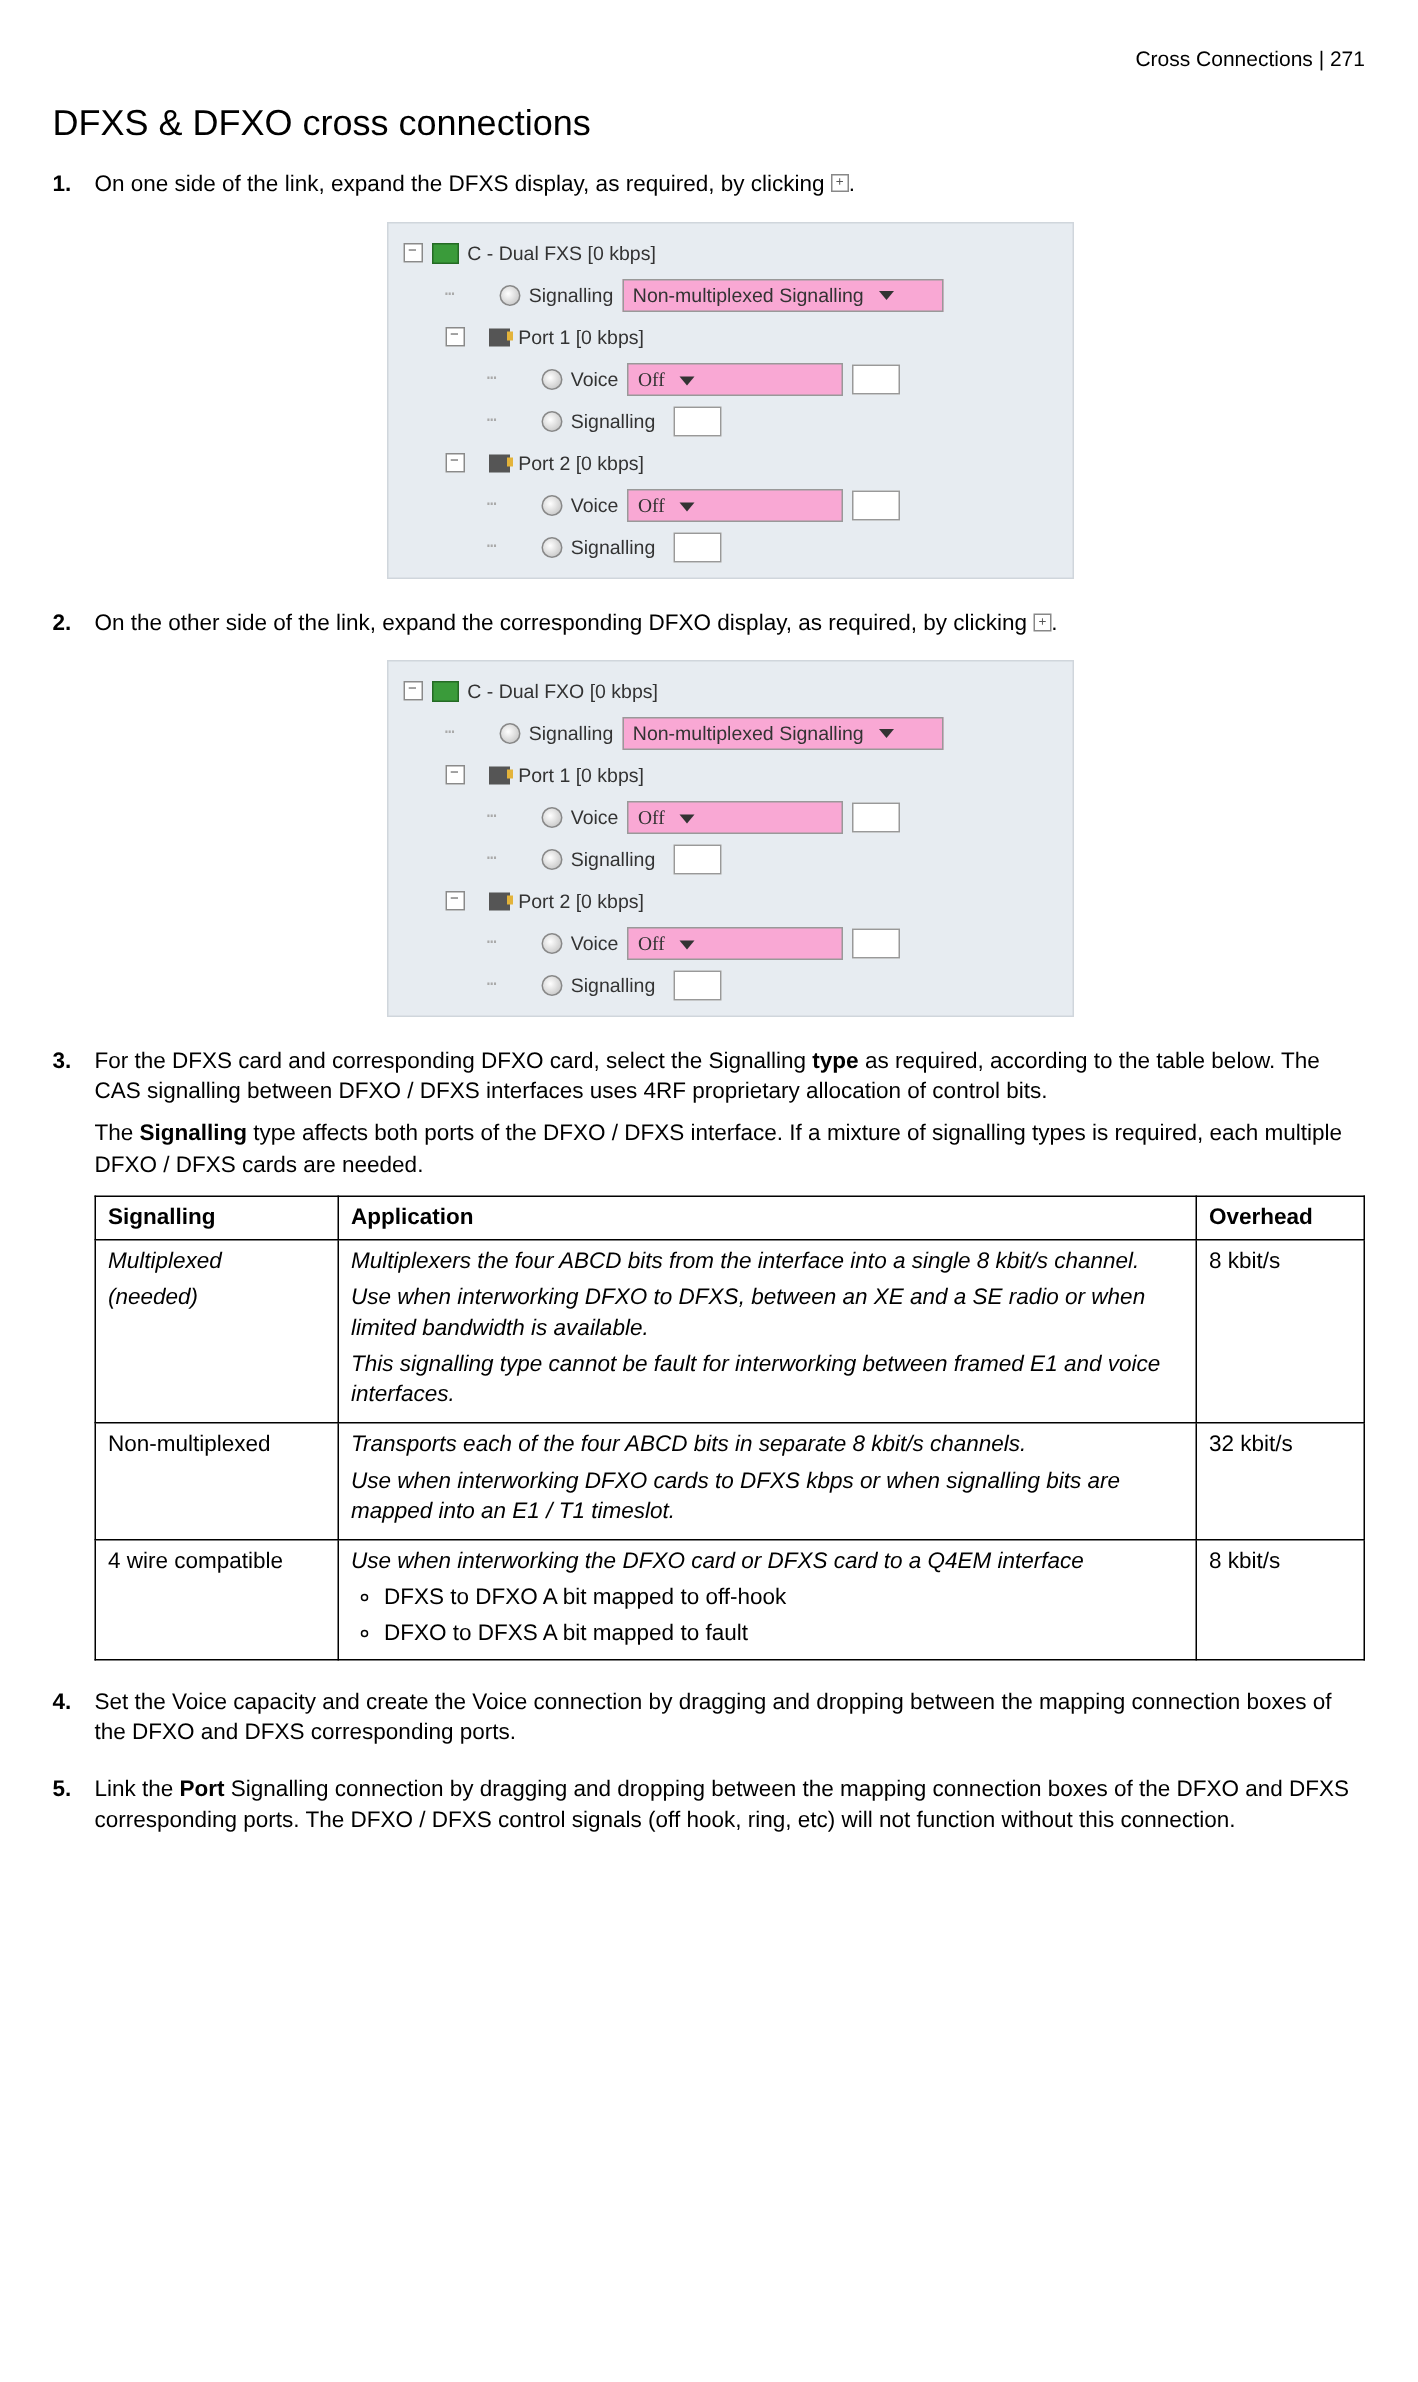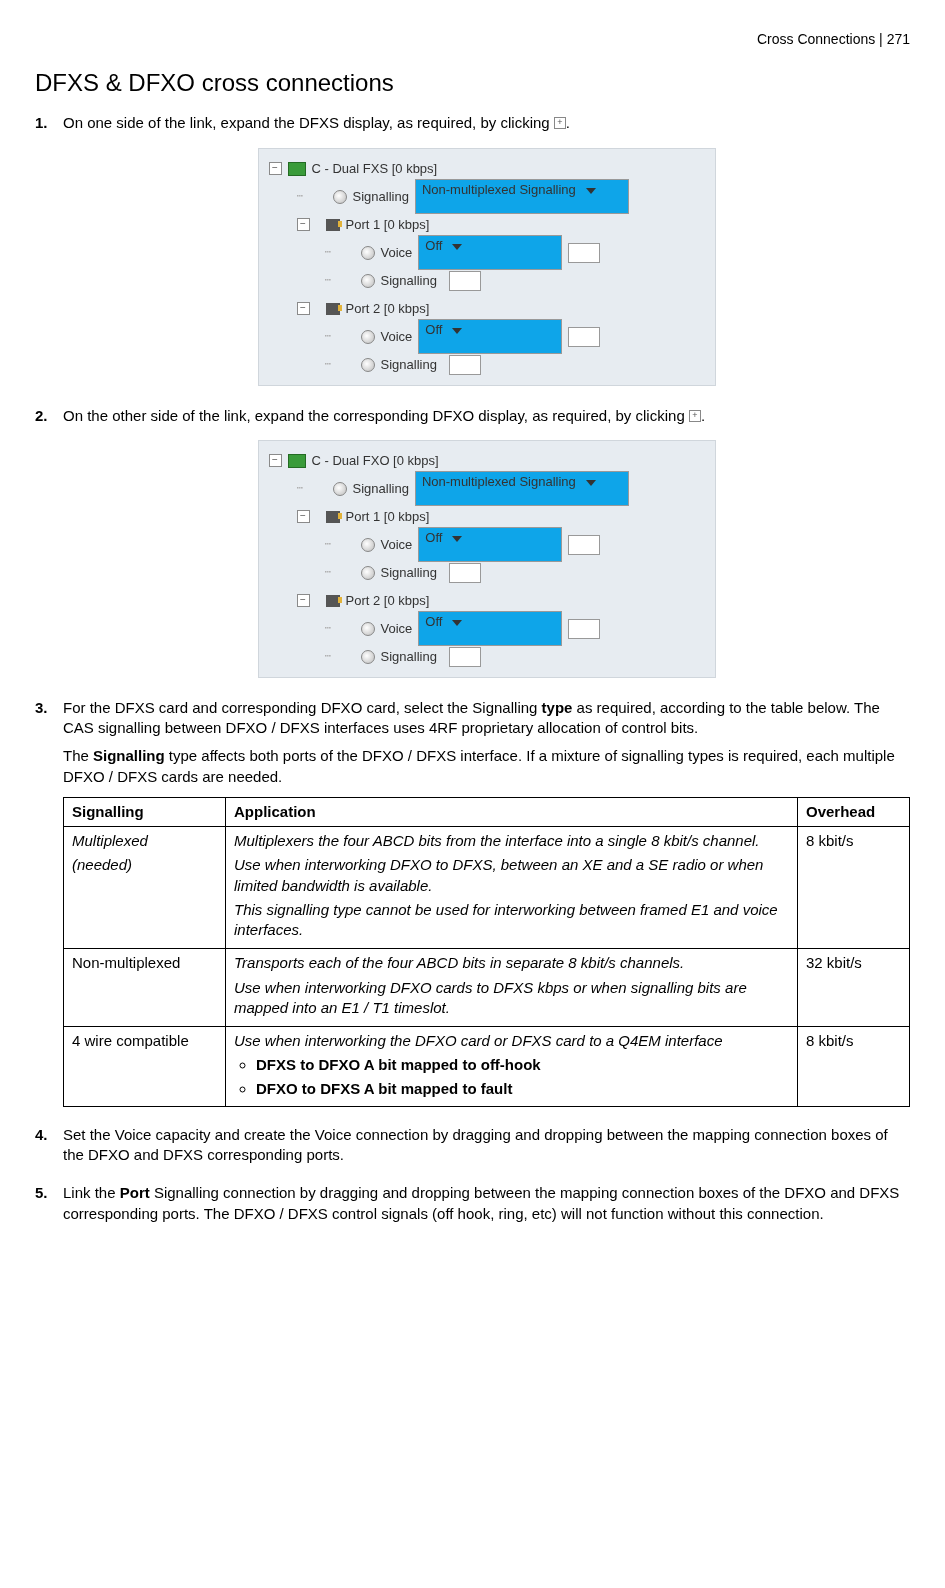--- a/index.html
+++ b/index.html
@@ -126,30 +126,30 @@
     margin-right: 8px;
     font-family: monospace;
     letter-spacing: -1px;
     font-size: 11px;
     width: 28px;
     display: inline-block;
   }
   .tree-label { margin-right: 6px; }
   .tree-select {
     display: inline-block;
-    background: #0ea5e9;
+    background: #f9a8d4;
     border: 1px solid #999;
-    padding: 1px 6px 14px 6px;
+    padding: 1px 6px 1px 6px;
     font-size: 13px;
     height: 18px;
     line-height: 18px;
     cursor: pointer;
   }
   .tree-select.wide { min-width: 200px; }
-  .tree-select.med  { min-width: 130px; }
+  .tree-select.med  { min-width: 130px; font-family: Liberation Serif, serif; }
   .dd-arrow {
     display: inline-block;
     width: 0; height: 0;
     border-left: 5px solid transparent;
     border-right: 5px solid transparent;
     border-top: 6px solid #333;
     margin-left: 10px;
     vertical-align: middle;
   }
   .tree-field {
@@ -168,21 +168,21 @@
     font-size: 15px;
   }
   table.sig th, table.sig td {
     border: 1px solid #000;
     padding: 4px 8px;
     vertical-align: top;
     text-align: left;
   }
   table.sig th { font-weight: bold; }
   td p { margin: 0 0 4px 0; font-style: italic; }
-  td ul { margin: 2px 0; padding-left: 22px; font-weight: bold; }
+  td ul { margin: 2px 0; padding-left: 22px; }
   td ul li { margin-bottom: 3px; }
   .sub-indent {
     margin-top: 8px;
   }
 </style>
 </head>
 <body>
 
 <div class="header-right">Cross Connections  |  271</div>
 
@@ -319,21 +319,21 @@
         <th style="width:95px">Overhead</th>
       </tr>
       <tr>
         <td>
           <p>Multiplexed</p>
           <p>(needed)</p>
         </td>
         <td>
           <p>Multiplexers the four ABCD bits from the interface into a single 8 kbit/s channel.</p>
           <p>Use when interworking DFXO to DFXS, between an XE and a SE radio or when limited bandwidth is available.</p>
-          <p>This signalling type cannot be used for interworking between framed E1 and voice interfaces.</p>
+          <p>This signalling type cannot be fault for interworking between framed E1 and voice interfaces.</p>
         </td>
         <td>8 kbit/s</td>
       </tr>
       <tr>
         <td>Non-multiplexed</td>
         <td>
           <p>Transports each of the four ABCD bits in separate 8 kbit/s channels.</p>
           <p>Use when interworking DFXO cards to DFXS kbps or when signalling bits are mapped into an E1 / T1 timeslot.</p>
         </td>
         <td>32 kbit/s</td>

